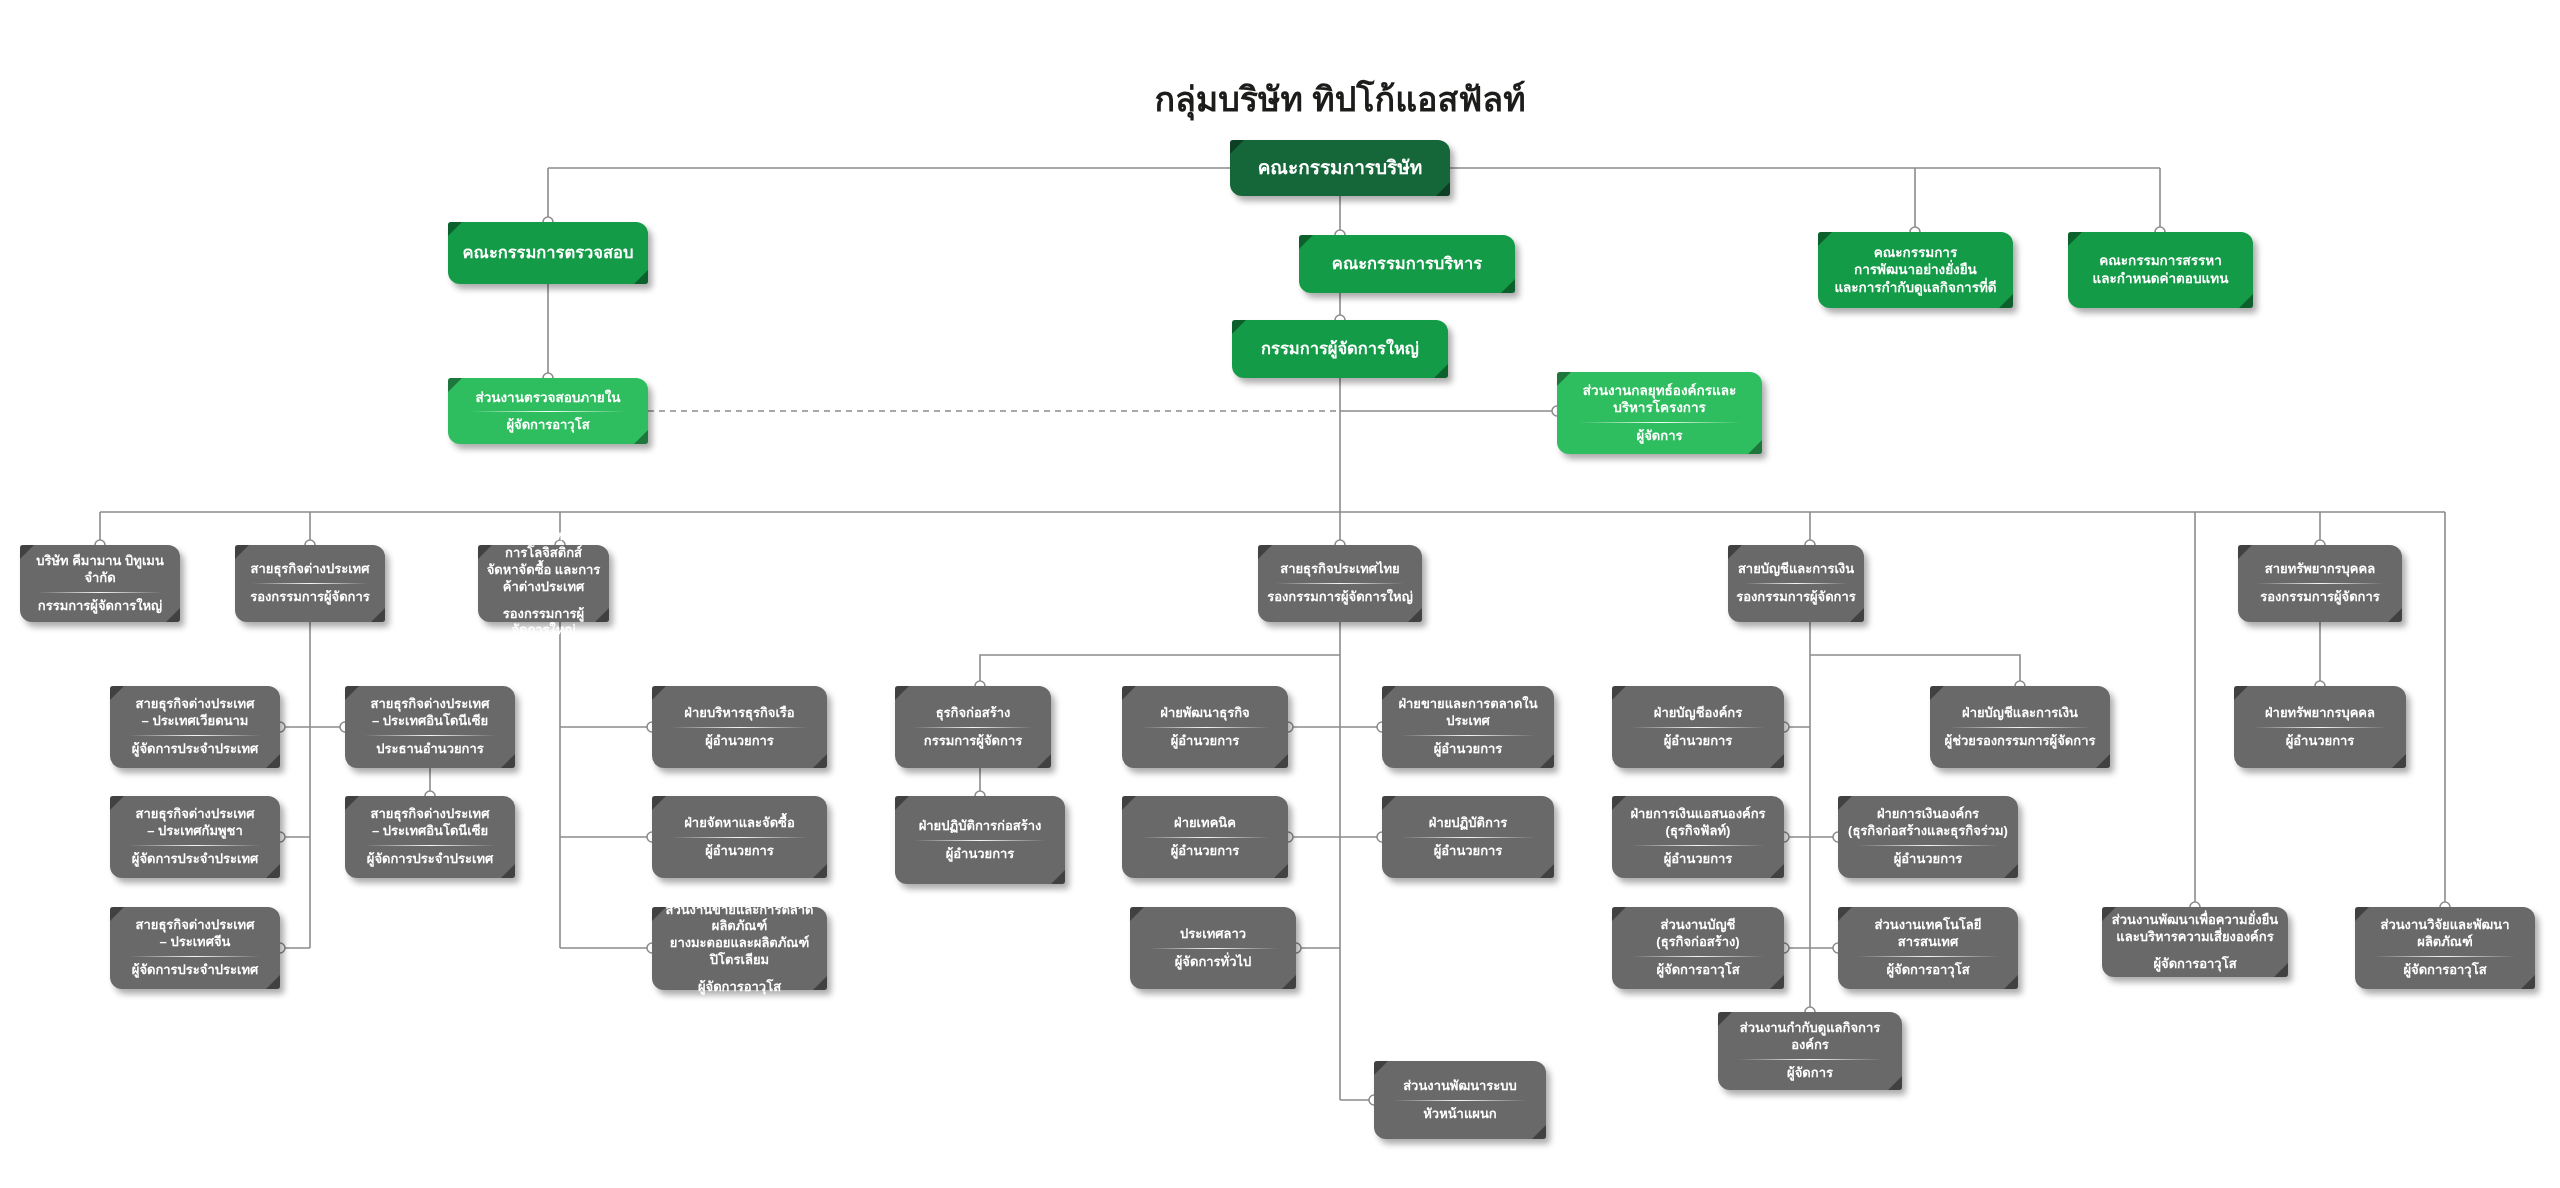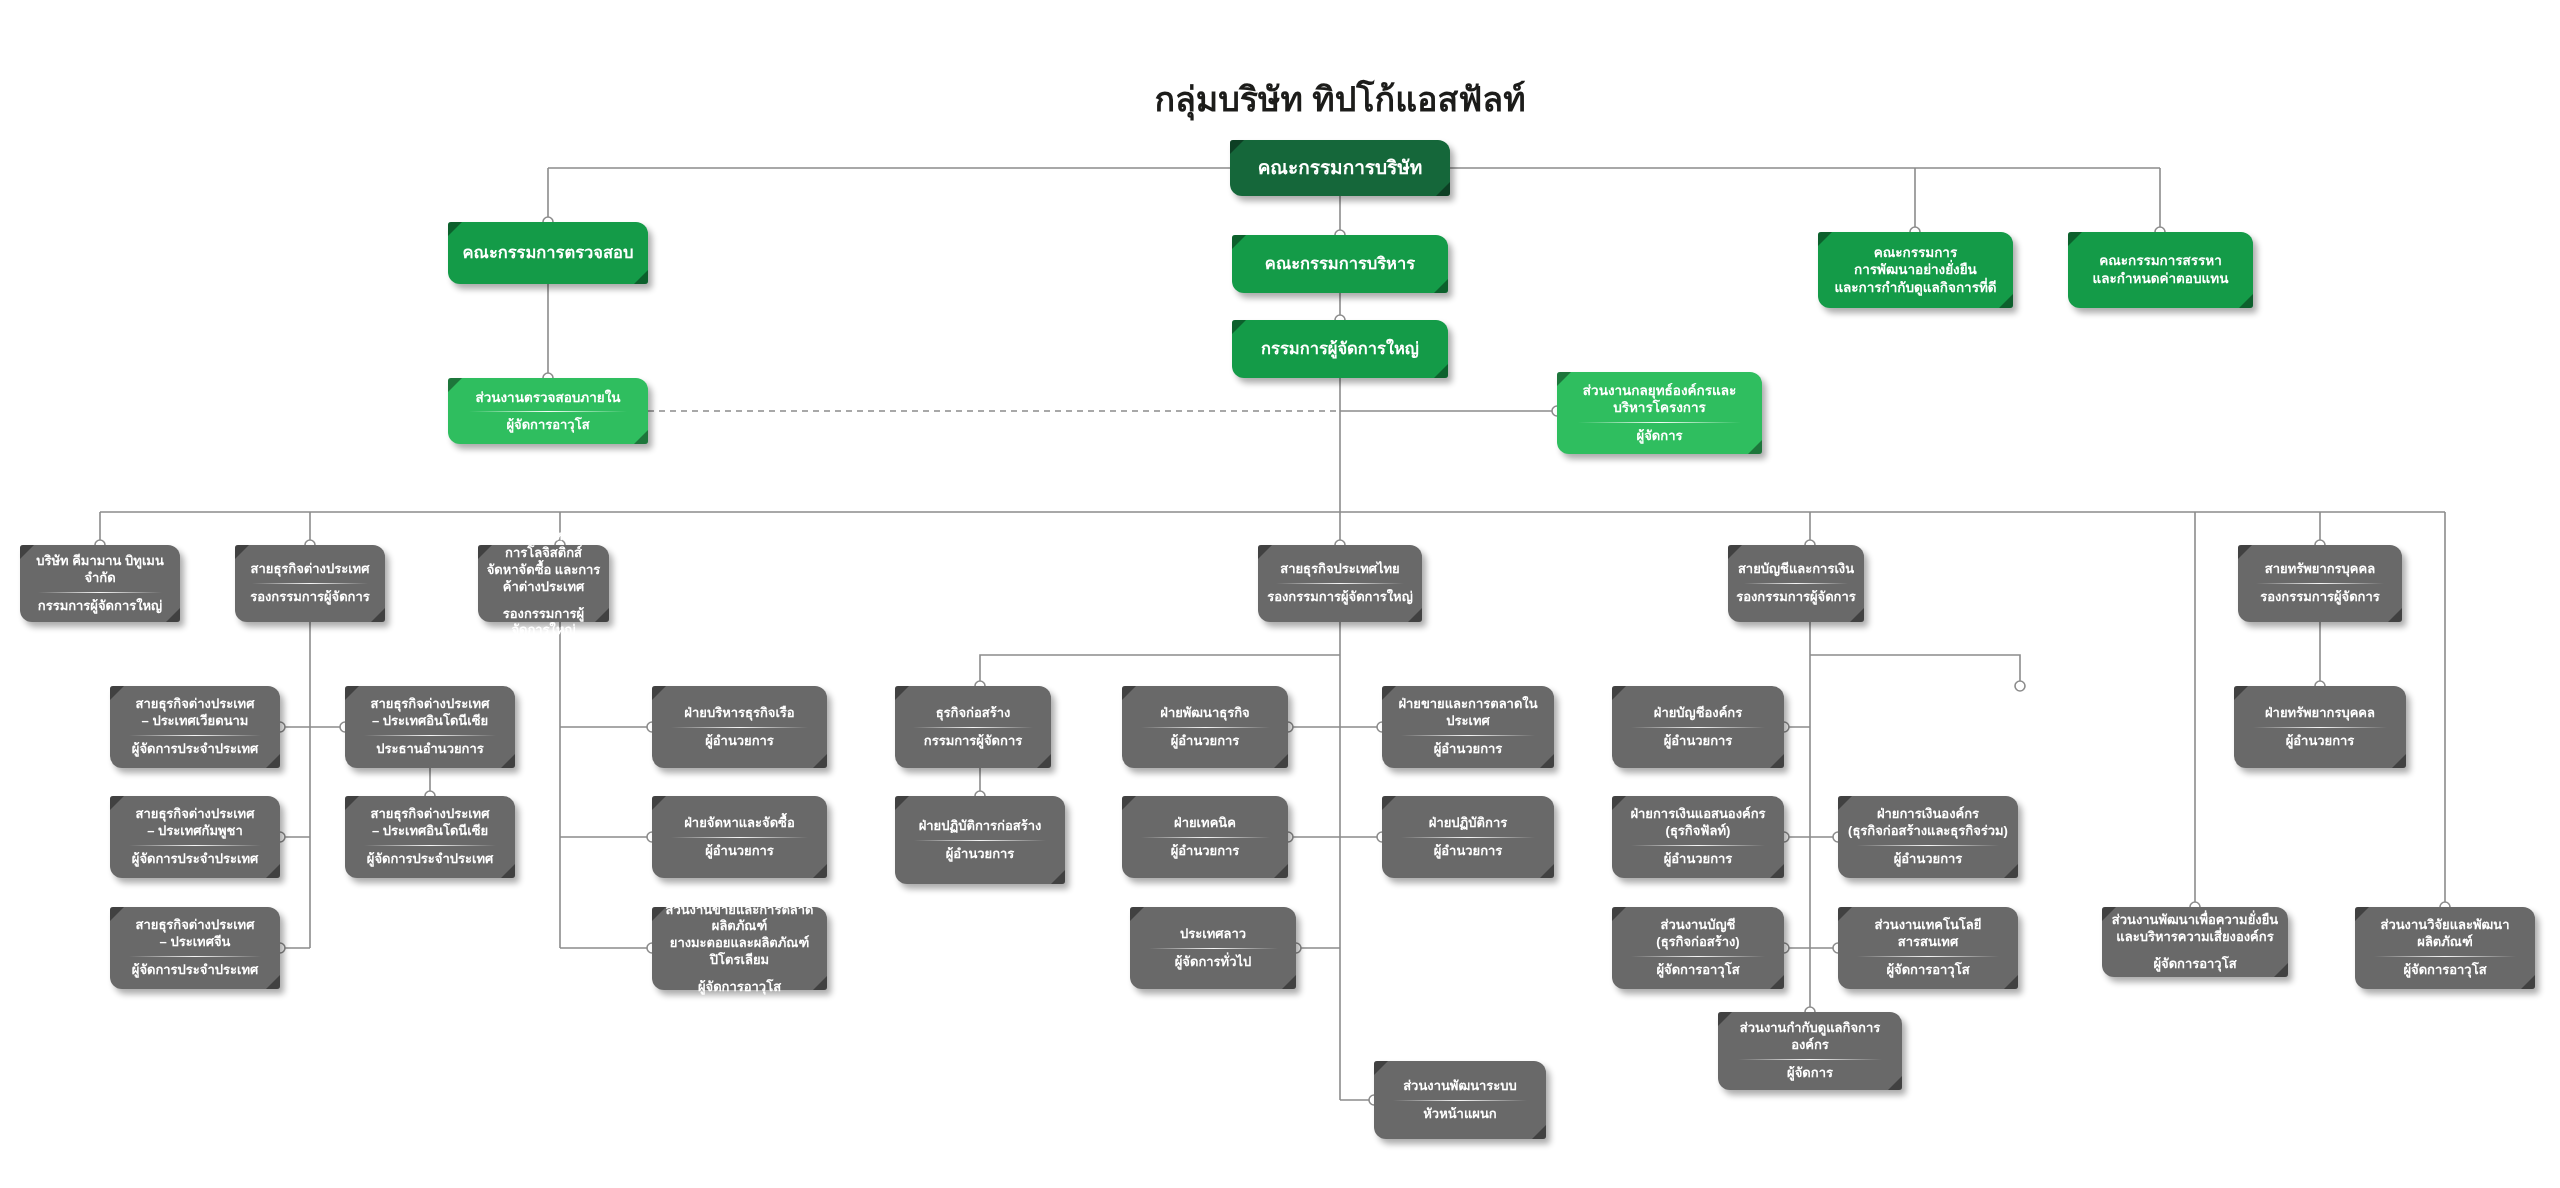--- a/index.html
+++ b/index.html
@@ -82,21 +82,21 @@
         <circle class="dot" cx="2445" cy="907" r="5"></circle>
     </g>
   </svg>
 
   <div class="node dark" style="left:1230px;top:140px;width:220px;height:56px">
       <div class="t">คณะกรรมการบริษัท</div>
     </div>
   <div class="node g2" style="left:448px;top:222px;width:200px;height:62px">
       <div class="t">คณะกรรมการตรวจสอบ</div>
     </div>
-  <div class="node g2" style="left:1232px;top:235px;width:216px;height:58px">
+  <div class="node g2" style="left:1299px;top:235px;width:216px;height:58px">
       <div class="t">คณะกรรมการบริหาร</div>
     </div>
   <div class="node g2 multi" style="left:1818px;top:232px;width:195px;height:76px">
       <div class="t">คณะกรรมการ
 การพัฒนาอย่างยั่งยืน
 และการกำกับดูแลกิจการที่ดี</div>
     </div>
   <div class="node g2 multi" style="left:2068px;top:232px;width:185px;height:76px">
       <div class="t">คณะกรรมการสรรหา
 และกำหนดค่าตอบแทน</div>
@@ -253,20 +253,25 @@
       <div class="t">ส่วนงานบัญชี
 (ธุรกิจก่อสร้าง)</div>
       <div class="dv"></div>
       <div class="r">ผู้จัดการอาวุโส</div>
     </div>
   <div class="node gray" style="left:1718px;top:1012px;width:184px;height:78px">
       <div class="t">ส่วนงานกำกับดูแลกิจการองค์กร</div>
       <div class="dv"></div>
       <div class="r">ผู้จัดการ</div>
     </div>
+  <div class="node gray" style="left:1930px;top:686px;width:180px;height:82px">
+      <div class="t">ฝ่ายบัญชีและการเงิน</div>
+      <div class="dv"></div>
+      <div class="r">ผู้ช่วยรองกรรมการผู้จัดการ</div>
+    </div>
   <div class="node gray" style="left:1838px;top:796px;width:180px;height:82px">
       <div class="t">ฝ่ายการเงินองค์กร
 (ธุรกิจก่อสร้างและธุรกิจร่วม)</div>
       <div class="dv"></div>
       <div class="r">ผู้อำนวยการ</div>
     </div>
   <div class="node gray" style="left:1838px;top:907px;width:180px;height:82px">
       <div class="t">ส่วนงานเทคโนโลยีสารสนเทศ</div>
       <div class="dv"></div>
       <div class="r">ผู้จัดการอาวุโส</div>

